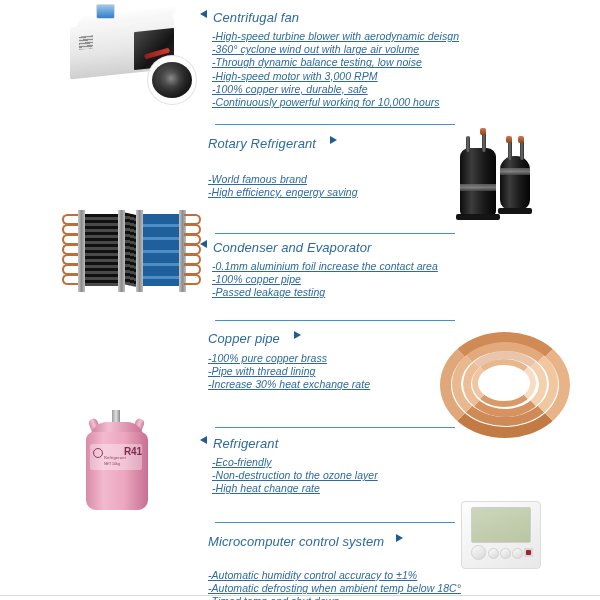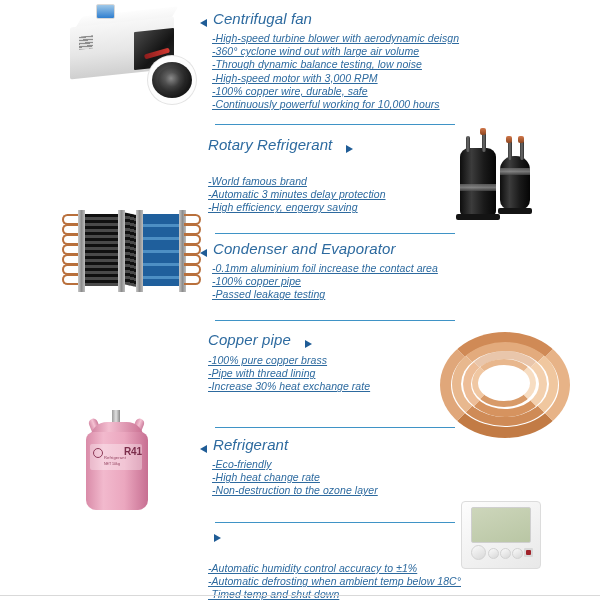--- a/index.html
+++ b/index.html
@@ -32,26 +32,26 @@
     position: absolute;
     height: 0;
     border-top: 1.6px solid #3f93c6;
   }
   .textblock {
     position: absolute;
     color: #2d6a9f;
   }
   .heading {
     font-style: italic;
-    font-size: 15px;
+    font-size: 13px;
     color: #2d6a9f;
     white-space: nowrap;
     letter-spacing: .1px;
     display: flex;
-    align-items: flex-end;
+    align-items: flex-start;
     gap: 6px;
   }
   .bullets {
     margin-top: 5px;
     padding-left: 12px;
     text-decoration: underline;
   }
   .bullet {
     font-style: italic;
     font-size: 10.5px;
@@ -372,21 +372,20 @@
 
   <div class="section">
 
     <div class="textblock" style="left:208px; top:136px;">
       <div class="heading">
         <span>Rotary Refrigerant</span>
         <span class="tri-right" style="margin-left:8px;"></span>
       </div>
       <div class="bullets" style="padding-left:0; margin-top:22px;">
         <div class="bullet">-World famous brand</div>
-        <div class="bullet">-Automatic 3 minutes delay protection</div>
         <div class="bullet">-High efficiency, engergy saving</div>
       </div>
     </div>
 
     <div class="art" style="left:452px; top:124px; width:140px; height:100px;">
 
       <div class="comp-can" style="left:8px; top:24px; width:36px; height:68px;"></div>
       <div class="comp-band" style="left:8px; top:60px; width:36px;"></div>
       <div class="comp-foot" style="left:4px; top:90px; width:44px;"></div>
       <div class="comp-pipe" style="left:14px; top:12px; height:16px;"></div>
@@ -492,32 +491,33 @@
       </div>
     </div>
 
     <div class="textblock" style="left:200px; top:436px;">
       <div class="heading">
         <span class="tri-left"></span>
         <span>Refrigerant</span>
       </div>
       <div class="bullets">
         <div class="bullet">-Eco-friendly</div>
+        <div class="bullet">-Non-destruction to the ozone layer</div>
         <div class="bullet">-High heat change rate</div>
-        <div class="bullet">-Non-destruction to the ozone layer</div>
       </div>
     </div>
   </div>
 
   <div class="divider" style="left:215px; top:522px; width:240px;"></div>
 
   <div class="section">
 
     <div class="textblock" style="left:208px; top:534px;">
       <div class="heading">
+        <span>Microcomputer control system</span>
         <span class="tri-right" style="margin-left:6px;"></span>
       </div>
       <div class="bullets" style="padding-left:0; margin-top:20px;">
         <div class="bullet">-Automatic humidity control accuracy to ±1%</div>
         <div class="bullet">-Automatic defrosting when ambient temp below 18C°</div>
         <div class="bullet">-Timed  temp and shut down</div>
       </div>
     </div>
 
     <div class="art" style="left:455px; top:495px; width:100px; height:80px;">

